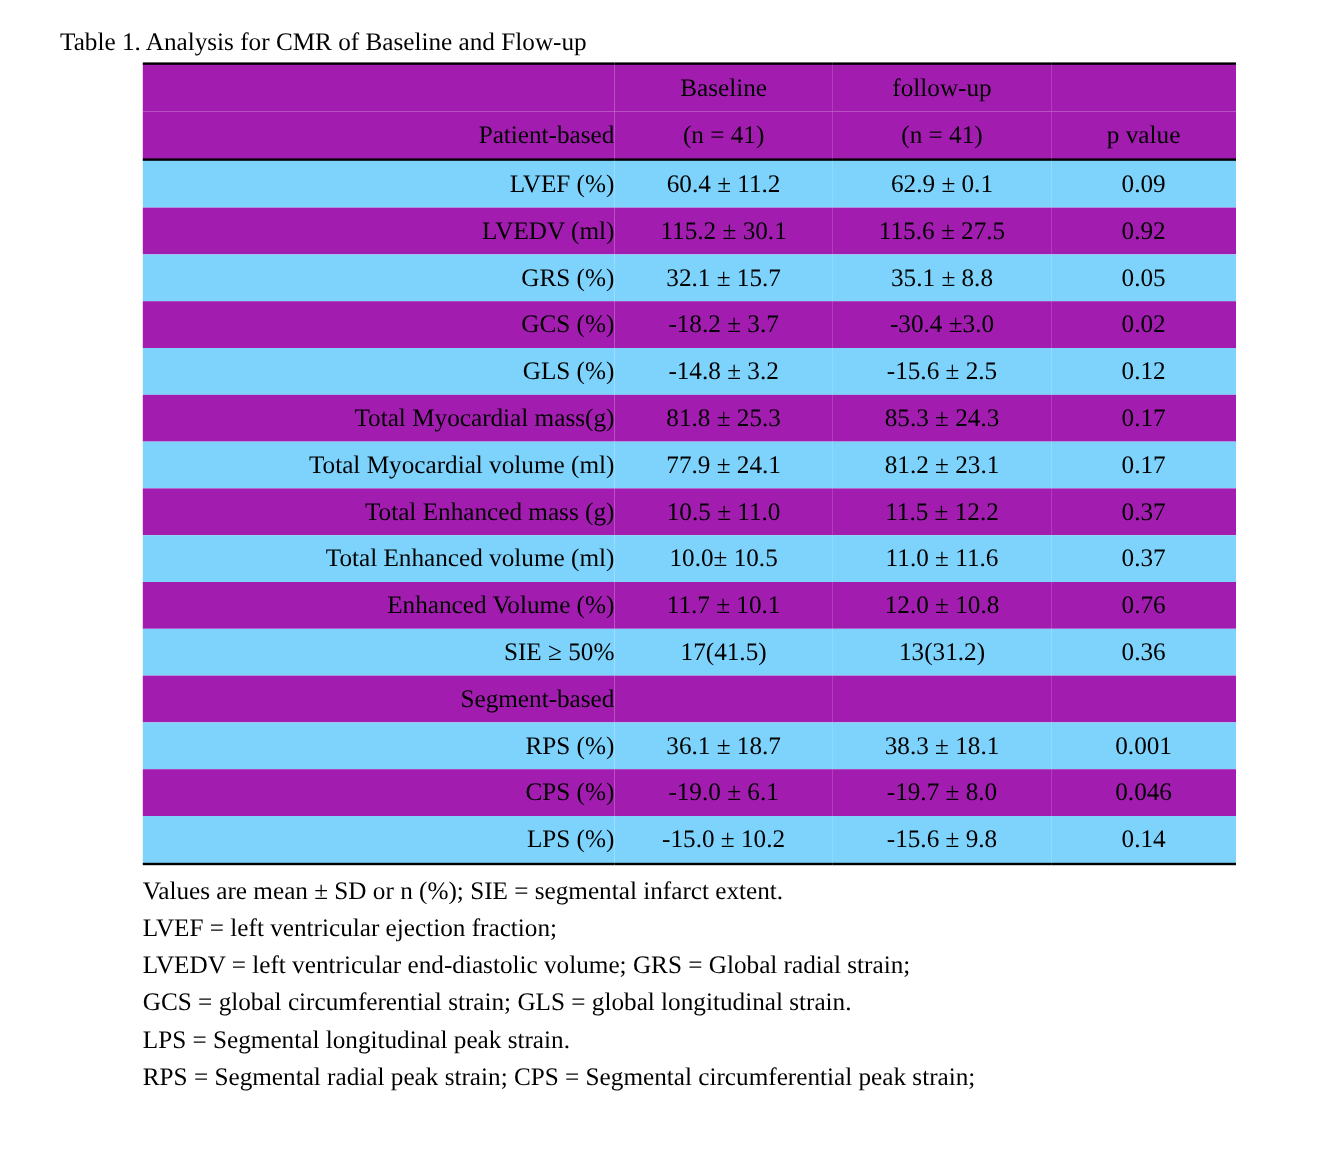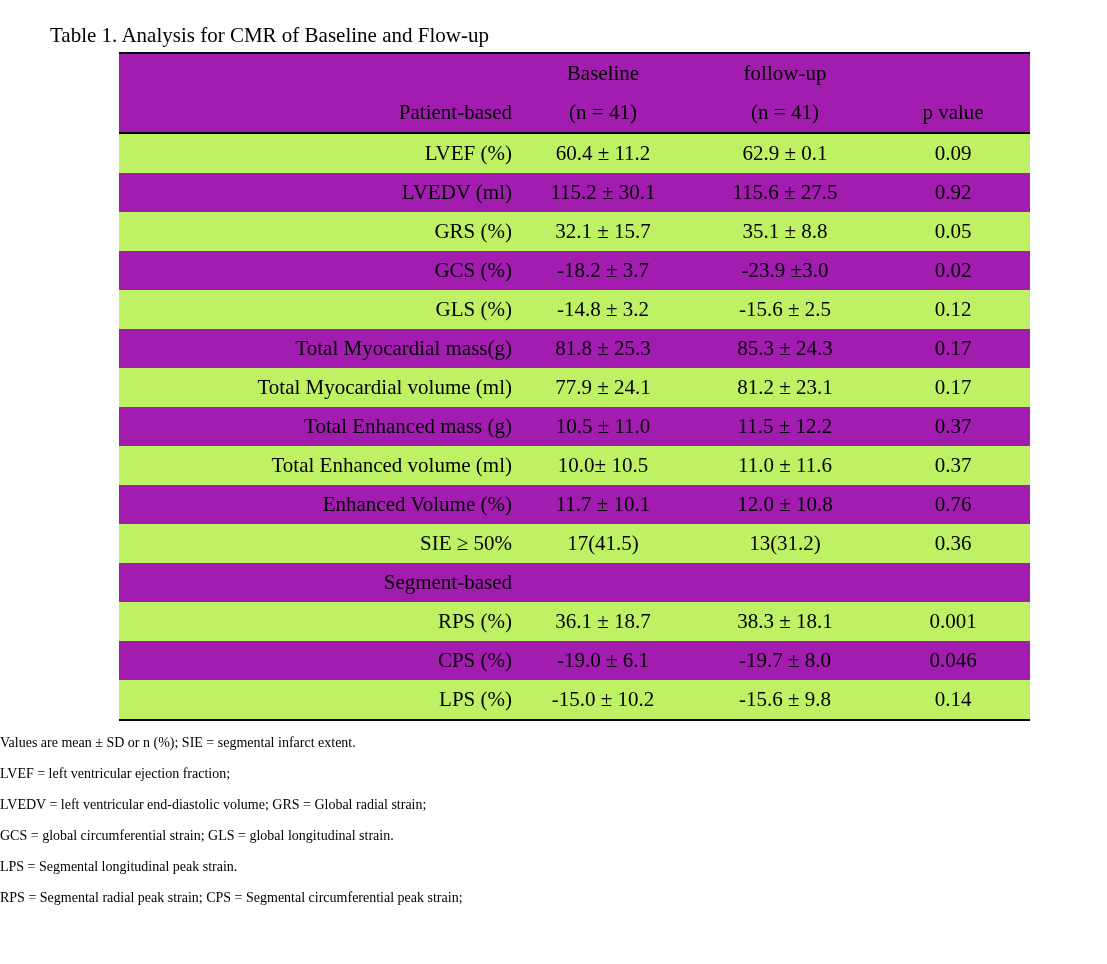--- a/index.html
+++ b/index.html
@@ -60,26 +60,27 @@
   .row-label {
     text-align: right;
     white-space: nowrap;
   }
   .indent-1 { padding-left: 16px; }
   .indent-2 { padding-left: 45px; }
   .num {
     text-align: center;
     white-space: nowrap;
   }
-  tr.shaded td { background: #bef264; margin-top: 32px; }
+  tr.shaded td { background: #7dd3fc; margin-top: 32px; }
   tr.plain td { background: #a21caf; }
 
   .footnotes {
+    margin-left: 119px;
     width: 911px;
-    font-size: 14px;
+    font-size: 21px;
     padding-top: 6px;
   }
   .footnotes div {
     line-height: 31px;
     white-space: nowrap;
   }
 </style>
 </head>
 <body>
 
@@ -122,21 +123,21 @@
       </tr>
       <tr class="shaded">
         <td class="row-label indent-2">GRS (%)</td>
         <td class="num">32.1 ± 15.7</td>
         <td class="num">35.1 ± 8.8</td>
         <td class="num">0.05</td>
       </tr>
       <tr class="plain">
         <td class="row-label indent-2">GCS (%)</td>
         <td class="num">-18.2 ± 3.7</td>
-        <td class="num">-23.9 ±3.0</td>
+        <td class="num">-30.4 ±3.0</td>
         <td class="num">0.02</td>
       </tr>
       <tr class="shaded">
         <td class="row-label indent-2">GLS (%)</td>
         <td class="num">-14.8 ± 3.2</td>
         <td class="num">-15.6 ± 2.5</td>
         <td class="num">0.12</td>
       </tr>
       <tr class="plain">
         <td class="row-label indent-2">Total Myocardial mass(g)</td>

